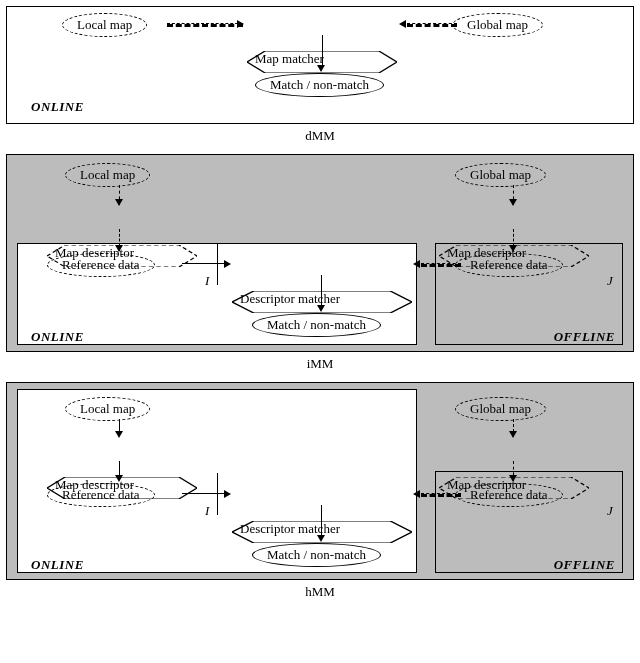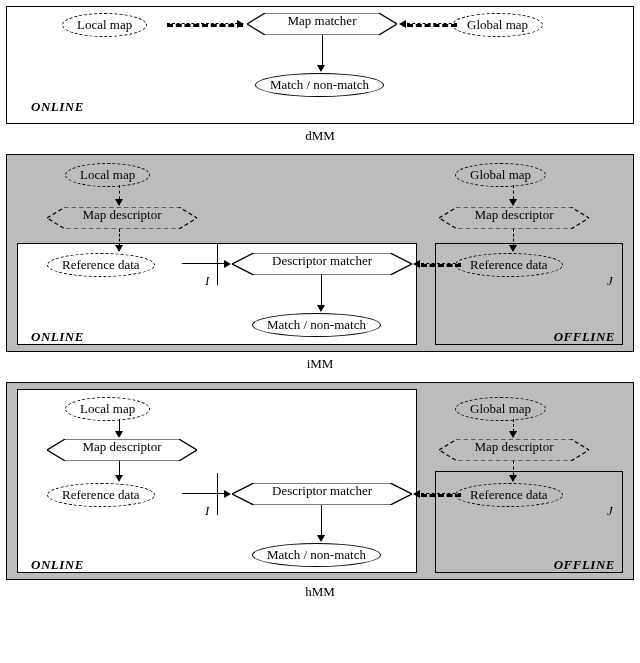--- a/index.html
+++ b/index.html
@@ -30,22 +30,22 @@
     border: 1px dashed #000;
     border-radius: 50%;
     padding: 3px 14px;
     background: transparent;
     white-space: nowrap;
   }
   .ellipse-solid { border-style: solid; }
   .diamond-wrap {
     
     position: absolute;
-    text-align: center;
     white-space: nowrap;
+    margin-top: 38px;
   }
   .diamond-wrap .lbl {
     position: relative;
     z-index: 2;
     padding: 0 8px;
   }
   .diamond-wrap svg {
     position: absolute;
     left: 0; top: 0;
     width: 100%; height: 100%;

